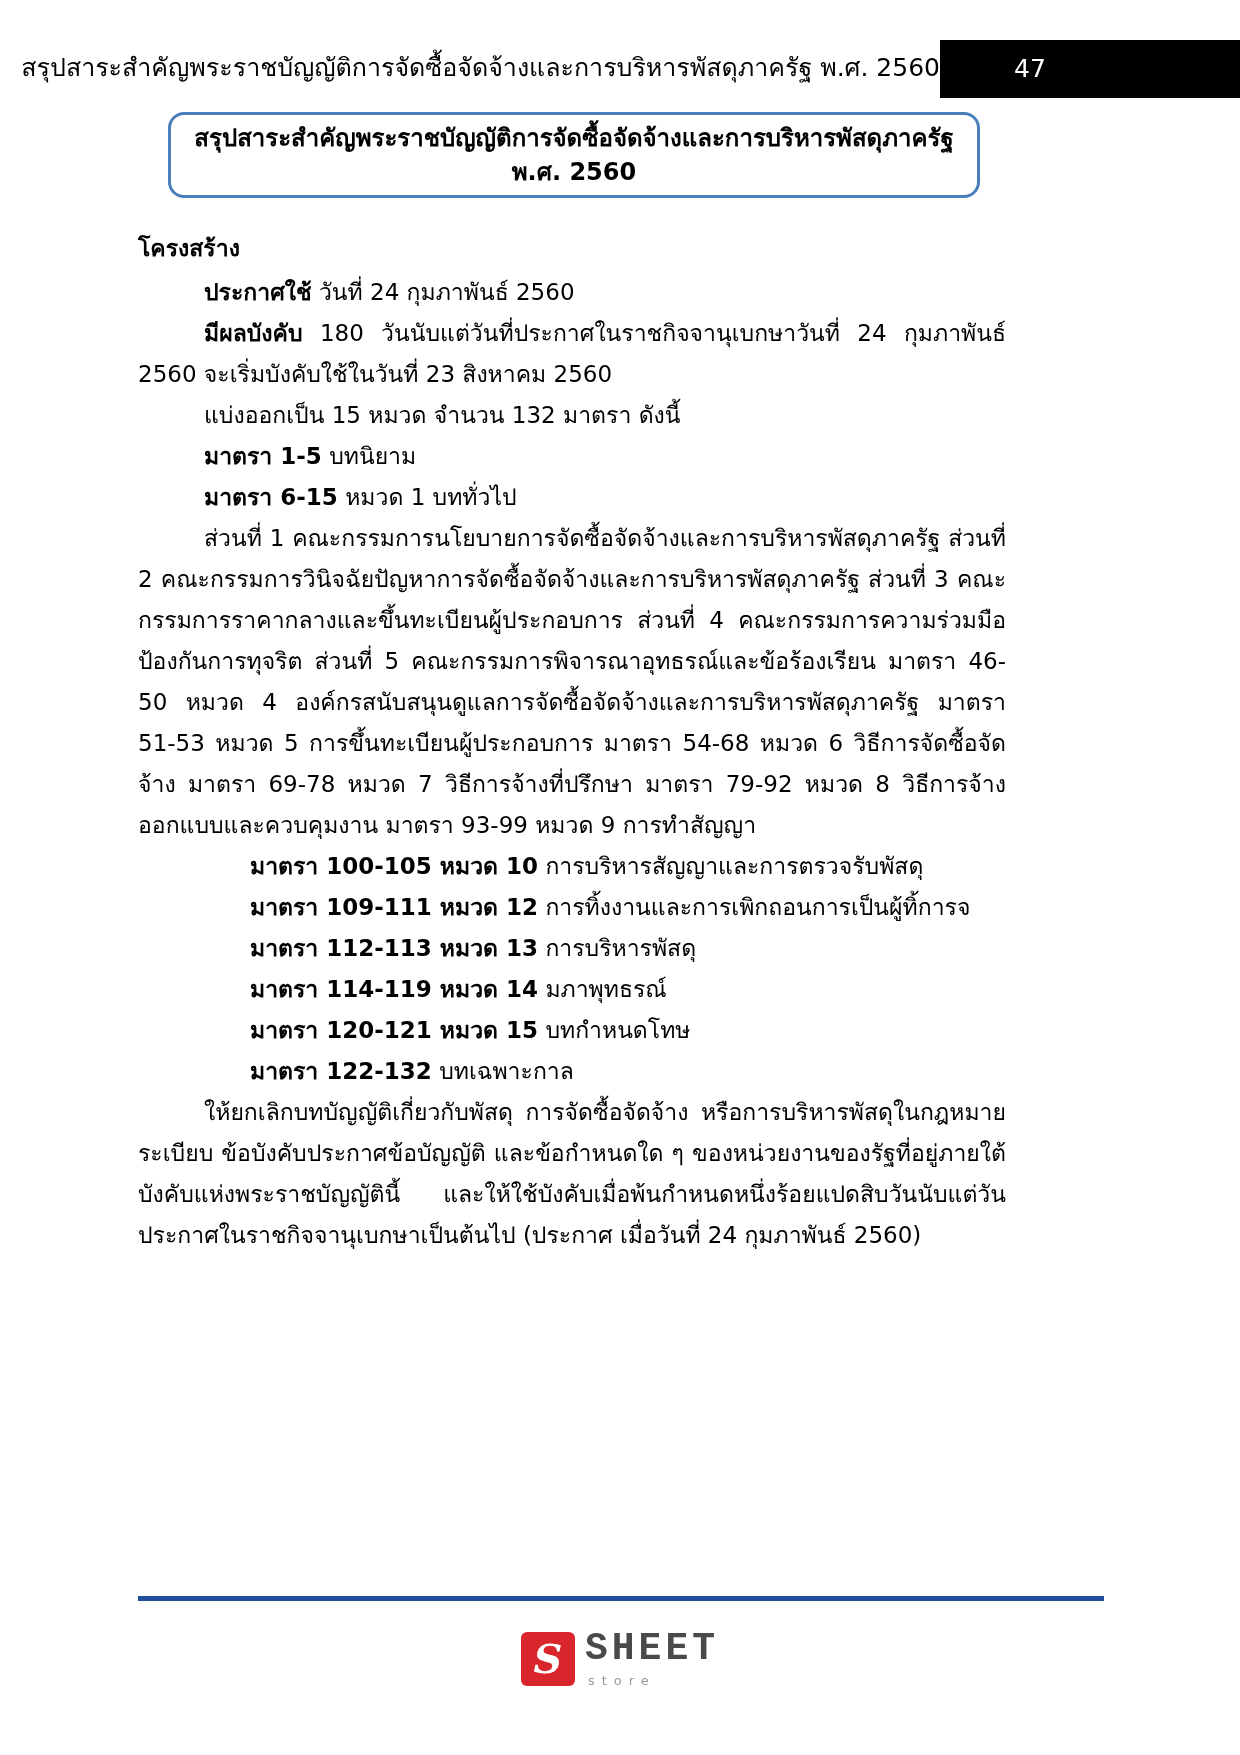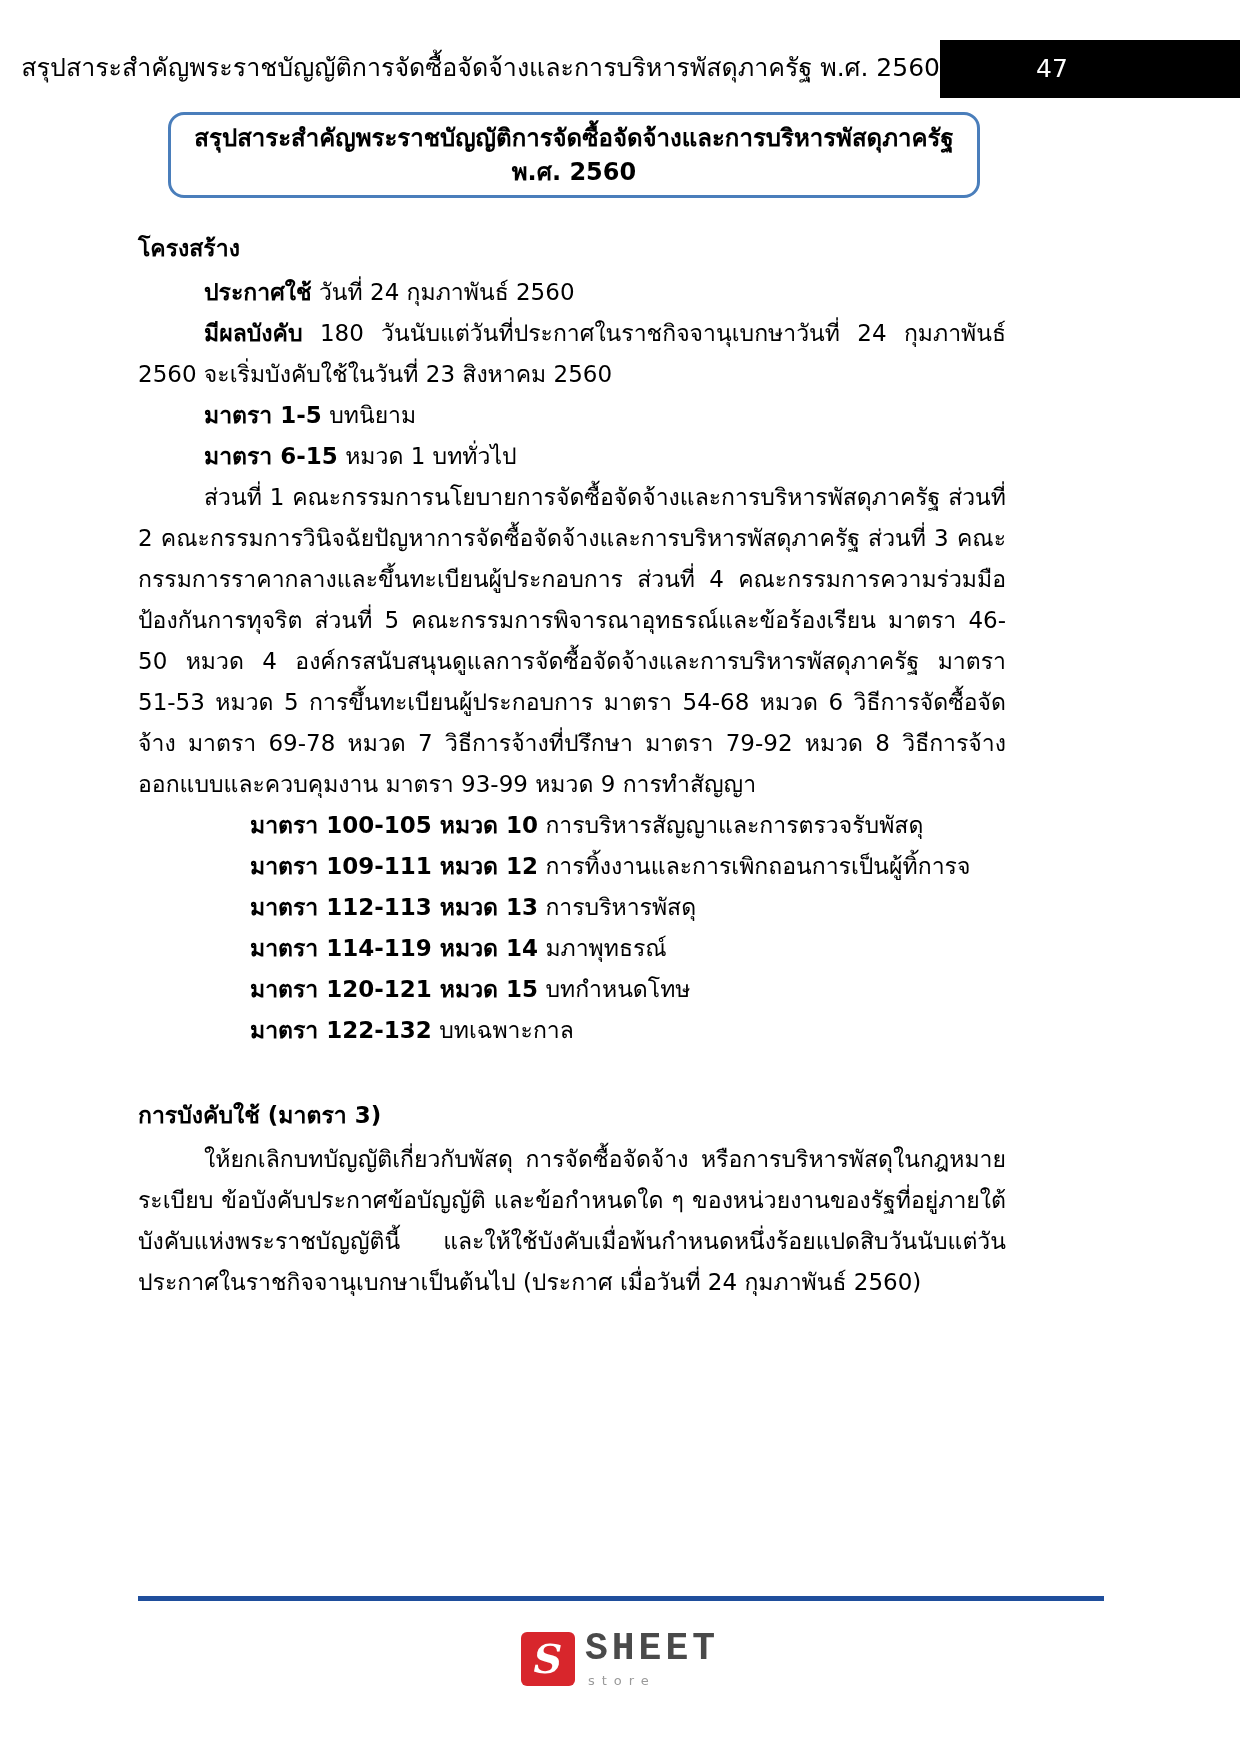--- a/index.html
+++ b/index.html
@@ -53,21 +53,20 @@
   .page-number {
     position: absolute;
     left: 940px;
     top: 0px;
     width: 180px;
     height: 58px;
     line-height: 58px;
     text-align: center;
     color: #ffffff;
     font-size: 25px;
-    margin-left: 22px;
   }
 
   
   .title-box {
     position: absolute;
     left: 168px;
     top: 112px;
     width: 812px;
     height: 86px;
     border: 3px solid #4a7ebb;
@@ -206,20 +205,23 @@
     <p class="line">
       <span class="b">ประกาศใช้</span>
       <span>วันที่ 24 กุมภาพันธ์ 2560</span>
     </p>
 
     <p class="para">
       <span class="b">มีผลบังคับ</span>
       <span>180 วันนับแต่วันที่ประกาศในราชกิจจานุเบกษาวันที่ 24 กุมภาพันธ์ 2560 จะเริ่มบังคับใช้ในวันที่ 23 สิงหาคม 2560</span>
     </p>
 
+    <p class="line">
+      <span>แบ่งออกเป็น 15 หมวด จำนวน 132 มาตรา ดังนี้</span>
+    </p>
 
     <p class="line">
       <span class="b">มาตรา 1-5</span>
       <span>บทนิยาม</span>
     </p>
 
     <p class="line">
       <span class="b">มาตรา 6-15</span>
       <span>หมวด 1 บททั่วไป</span>
     </p>
@@ -245,21 +247,20 @@
     </p>
     <p class="listline">
       <span class="b">มาตรา 120-121 หมวด 15</span>
       <span>บทกำหนดโทษ</span>
     </p>
     <p class="listline">
       <span class="b">มาตรา 122-132</span>
       <span>บทเฉพาะกาล</span>
     </p>
 
-    <h2 class="section-heading spaced">การบังคับใช้ (มาตรา 3)</h2>
 
     <p class="para">ให้ยกเลิกบทบัญญัติเกี่ยวกับพัสดุ การจัดซื้อจัดจ้าง หรือการบริหารพัสดุในกฎหมาย ระเบียบ ข้อบังคับประกาศข้อบัญญัติ และข้อกำหนดใด ๆ ของหน่วยงานของรัฐที่อยู่ภายใต้บังคับแห่งพระราชบัญญัตินี้ และให้ใช้บังคับเมื่อพ้นกำหนดหนึ่งร้อยแปดสิบวันนับแต่วันประกาศในราชกิจจานุเบกษาเป็นต้นไป (ประกาศ เมื่อวันที่ 24 กุมภาพันธ์ 2560)</p>
 
   </div>
 
   <div class="footer-rule"></div>
   <div class="footer-logo">
     <div class="logo-mark">
       <span class="s-glyph">S</span>
     </div>

